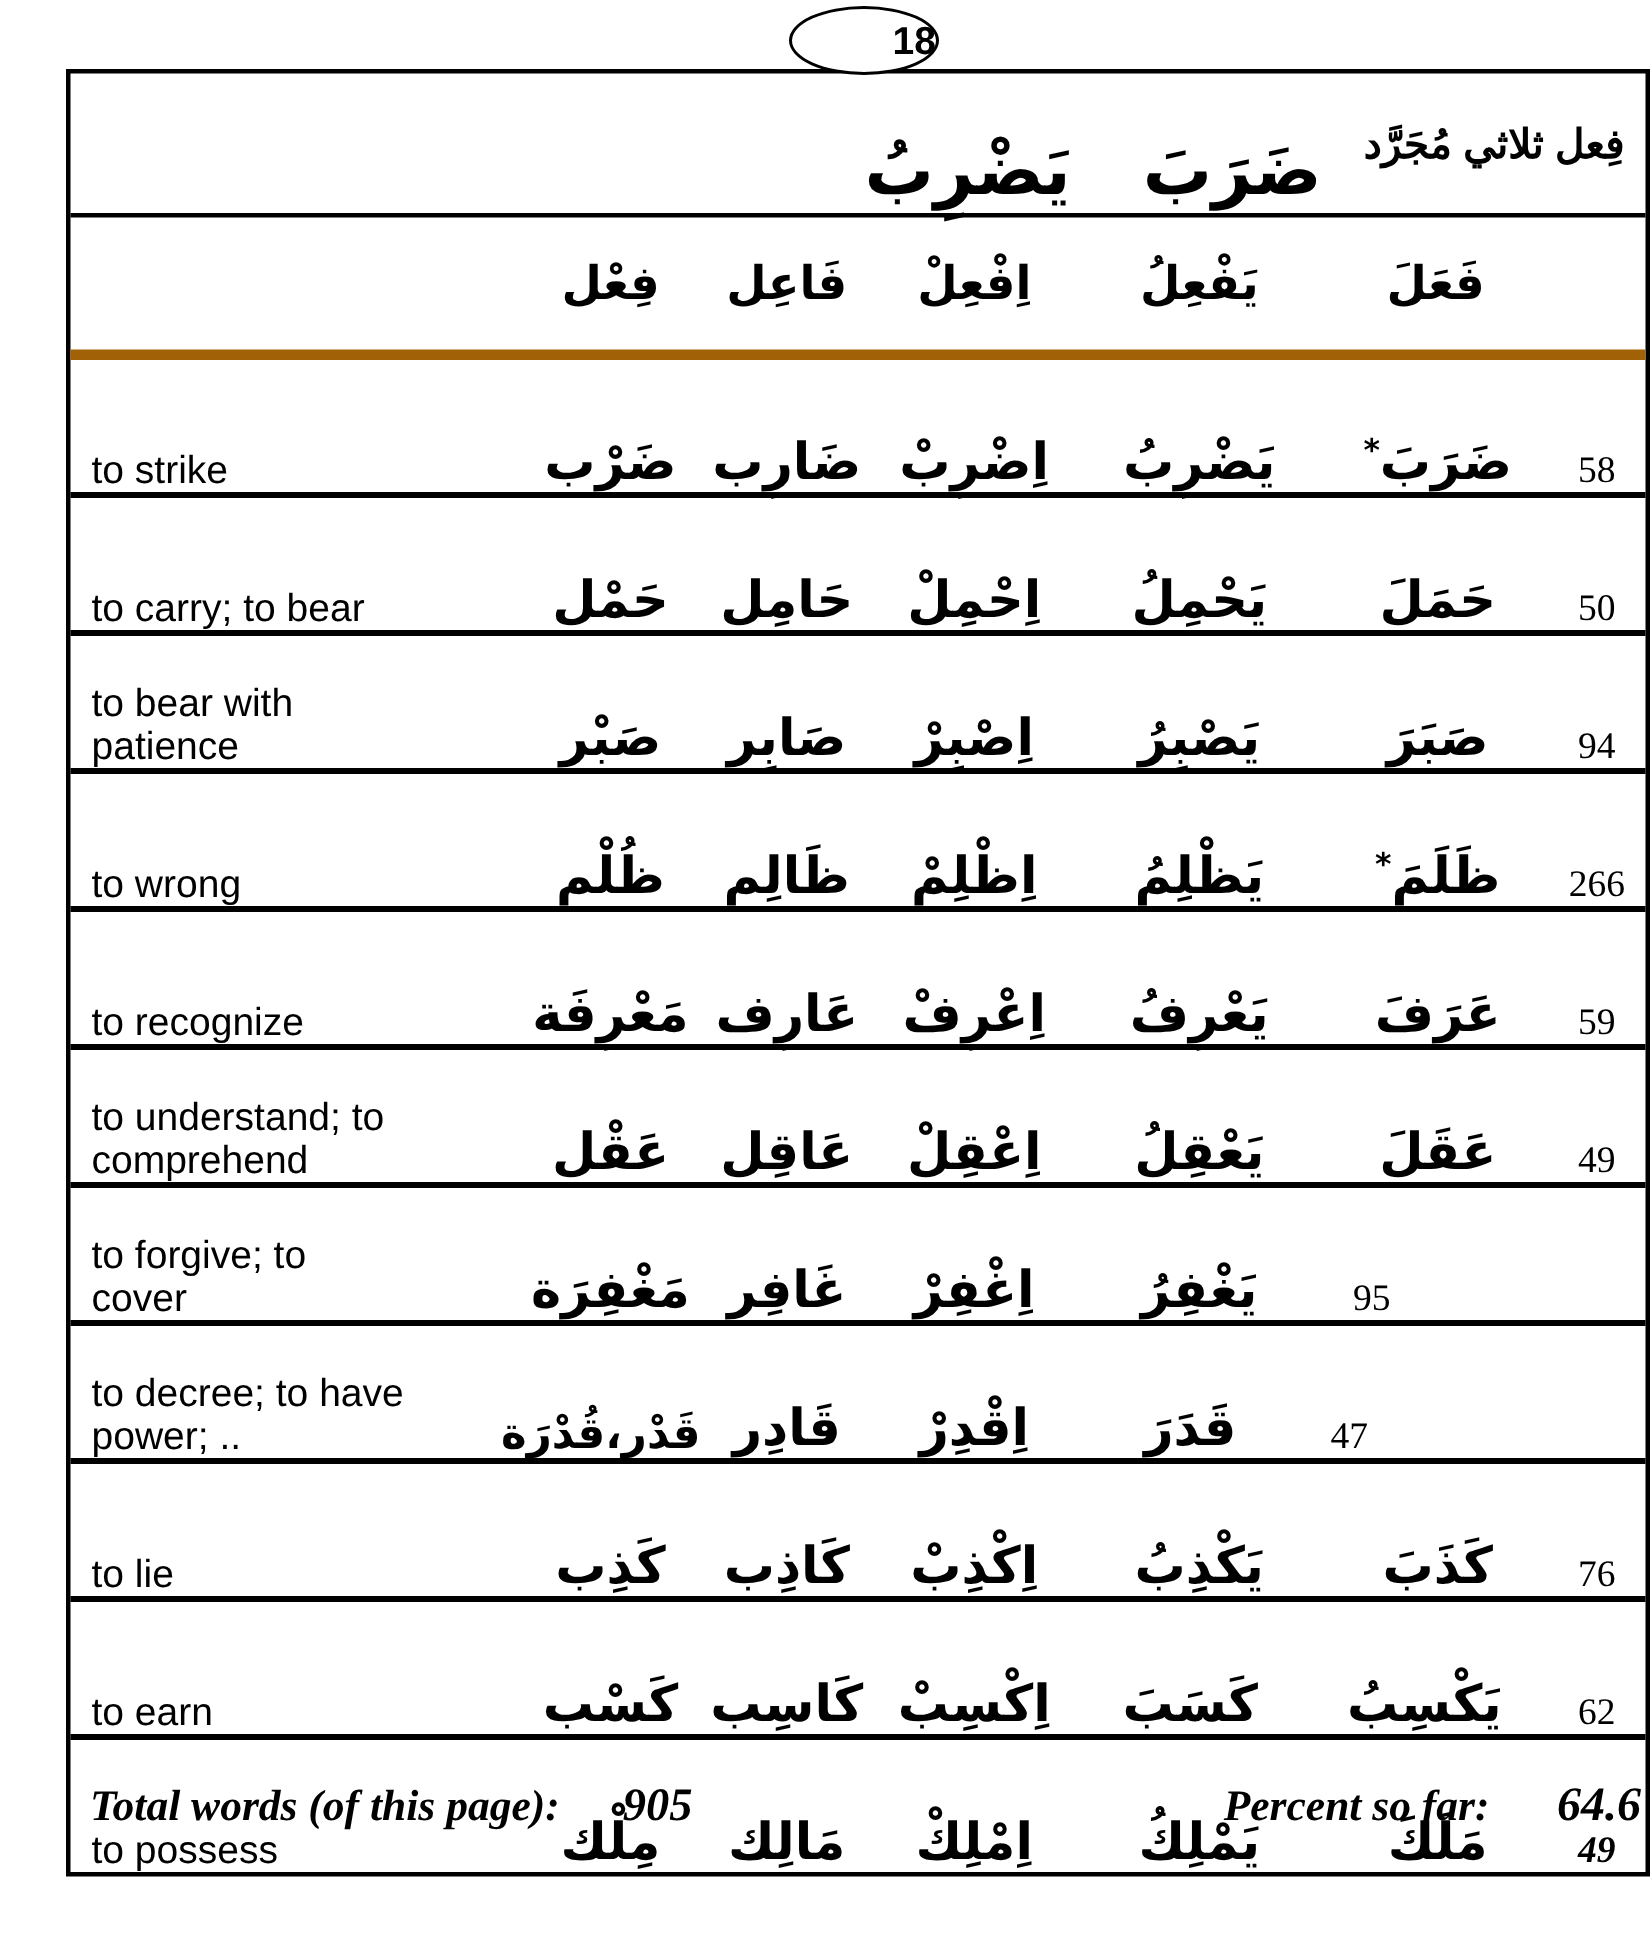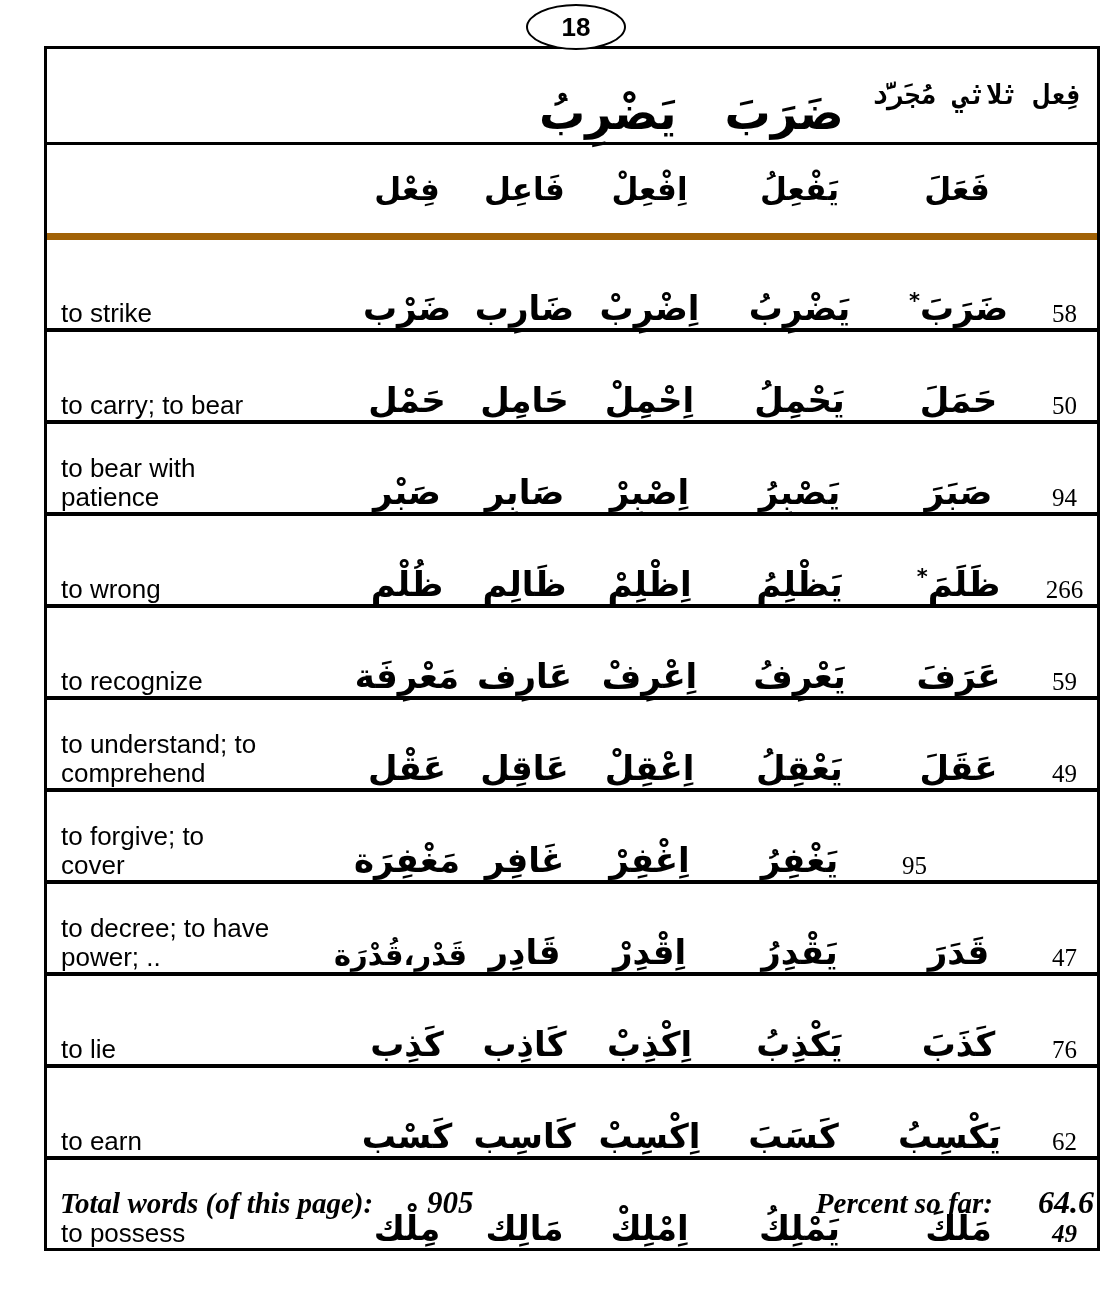--- a/index.html
+++ b/index.html
@@ -3,34 +3,34 @@
 <meta charset="utf-8">
 <style>
   html,body { margin:0; padding:0; }
   body {
     width:1100px; height:1300px; background:#ffffff; position:relative;
     font-family:"Liberation Sans", sans-serif; color:#000;
   }
   .page-ellipse {
     position:absolute; top:4px; left:526px; width:96px; height:42px;
     border:2px solid #000; border-radius:50%; background:#fff;
-    display:flex; align-items:center; justify-content:center;
+    display:flex; align-items:center; justify-content:flex-end;
     font-weight:bold; font-size:26px; z-index:2;
   }
   .vtable {
     position:absolute; top:46px; left:44px; width:1050px;
     border:3px solid #000; background:#fff;
   }
   .title-row {
     height:96px; border-bottom:3px solid #000;
     display:flex; align-items:center; justify-content:flex-start;
     padding:0 14px; box-sizing:border-box; column-gap:28px;
   }
   .title-label {
-    font-family:Liberation Mono, monospace; font-weight:bold; font-size:27px;
+    font-family:Liberation Sans, sans-serif; font-weight:bold; font-size:27px;
     white-space:nowrap;
   }
   .title-verbs {
     font-family:"DejaVu Sans", sans-serif; font-weight:bold; font-size:46px;
     white-space:pre;
     margin-top:34px;
   }
   .header-row {
     height:88px; border-bottom:7px solid #a16207;
     display:flex; align-items:center;
@@ -61,21 +61,21 @@
   .count {
     font-family:"Liberation Serif", serif; font-size:25px; text-align:center;
   }
   .count.italic { font-style:italic; font-weight:bold; }
   .footer {
     position:absolute; top:1184px; left:44px; width:1050px;
     display:flex; align-items:baseline;
     font-family:"Liberation Serif", serif; font-weight:bold; font-style:italic;
     font-size:29px; padding-left:16px; box-sizing:border-box;
   }
-  .footer .total-value  { margin-left:54px; font-size:31px; }
+  .footer .total-value  { margin-left:42px; font-size:31px; }
   .footer .spacer { flex:1; }
   .footer .percent-value { margin-left:45px; font-size:32px; }
 </style>
 </head>
 <body>
 
 <div class="page-ellipse">
   <span>18</span>
 </div>
 
@@ -163,21 +163,20 @@
     <div class="cell c-imp ar">اِغْفِرْ</div>
     <div class="cell c-pres ar">يَغْفِرُ</div>
     <div class="cell c-count count">95</div>
   </div>
 
   <div class="row">
     <div class="cell c-meaning meaning">to decree; to have power; ..</div>
     <div class="cell c-masdar ar ar-small">قَدْر،قُدْرَة</div>
     <div class="cell c-part ar">قَادِر</div>
     <div class="cell c-imp ar">اِقْدِرْ</div>
-    <div class="cell c-pres ar">يَقْدِرُ</div>
     <div class="cell c-past ar"><span>قَدَرَ</span><span class="star"></span></div>
     <div class="cell c-count count">47</div>
   </div>
 
   <div class="row">
     <div class="cell c-meaning meaning">to lie</div>
     <div class="cell c-masdar ar">كَذِب</div>
     <div class="cell c-part ar">كَاذِب</div>
     <div class="cell c-imp ar">اِكْذِبْ</div>
     <div class="cell c-pres ar">يَكْذِبُ</div>

